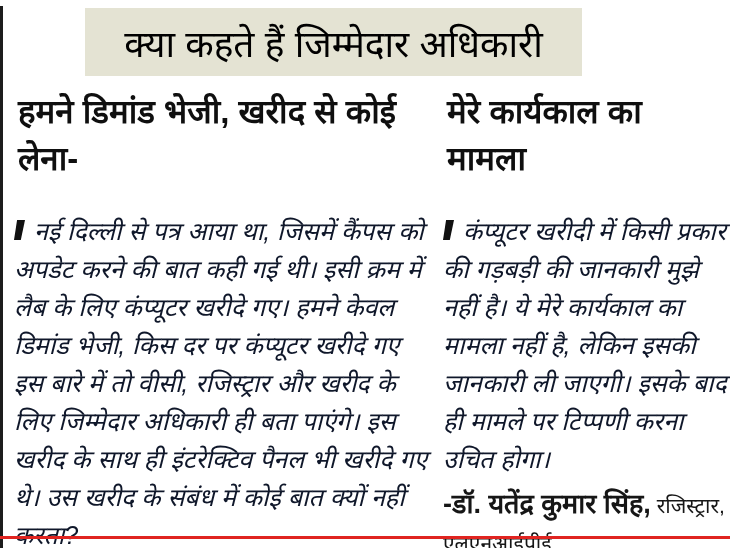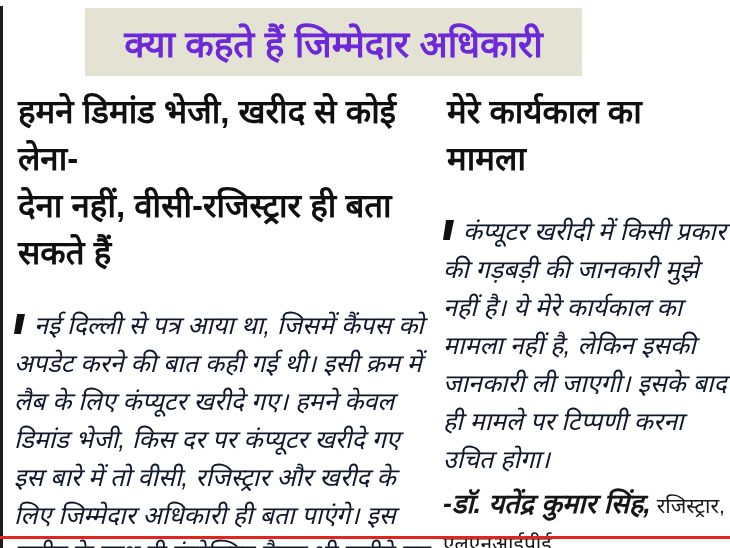--- a/index.html
+++ b/index.html
@@ -17,22 +17,22 @@
   .bottom-rule{
     position:absolute;left:0;top:536px;width:730px;height:3px;
     background:#e02420;
   }
   .banner{
     position:absolute;left:85px;top:8px;width:497px;height:68px;
     background:#e4e3d3;
     display:flex;align-items:center;justify-content:center;
   }
   .banner-title{
-    color:#6d28d9;
-    font-size:37px;font-weight:bold;
+    color:#000000;
+    font-size:37px;font-weight:normal;
     letter-spacing:0px;
     white-space:nowrap;
   }
   .col{position:absolute;}
   .col-left{left:14px;top:84px;width:416px;}
   .col-right{left:443px;top:84px;width:287px;}
   .headline{
     color:#0f0f0f;font-weight:bold;
     font-size:33px;line-height:47px;
     margin:4px;
@@ -52,39 +52,38 @@
     vertical-align:baseline;
   }
   .attribution{
     margin:8px 0 0 0;
     color:#161616;
     line-height:36px;
   }
   .attr-name{
     font-weight:bold;
     font-size:27px;
-    font-style:italic;
   }
   .attr-role{
     font-size:21px;
   }
 </style>
 </head>
 <body>
 
 <div class="clip">
 
   <div class="left-rule"></div>
 
   <div class="banner">
     <span class="banner-title">क्या कहते हैं जिम्मेदार अधिकारी</span>
   </div>
 
   <div class="col col-left">
-    <h2 class="headline"><span>हमने डिमांड भेजी, खरीद से कोई लेना-</span><br><span>देना नहीं, वीसी-रजिस्ट्रार ही बता सकते हैं</span></h2>
+    <h2 class="headline"><span>हमने डिमांड भेजी, खरीद से कोई लेना-</span><br></h2>
     <p class="body-text"><span class="quote-mark"></span><span>नई दिल्ली से पत्र आया था, जिसमें कैंपस को अपडेट करने की बात कही गई थी। इसी क्रम में लैब के लिए कंप्यूटर खरीदे गए। हमने केवल डिमांड भेजी, किस दर पर कंप्यूटर खरीदे गए इस बारे में तो वीसी, रजिस्ट्रार और खरीद के लिए जिम्मेदार अधिकारी ही बता पाएंगे। इस खरीद के साथ ही इंटरेक्टिव पैनल भी खरीदे गए थे। उस खरीद के संबंध में कोई बात क्यों नहीं करता?</span></p>
 
   </div>
 
   <div class="col col-right">
     <h2 class="headline"><span>मेरे कार्यकाल का मामला</span><br></h2>
     <p class="body-text"><span class="quote-mark"></span><span>कंप्यूटर खरीदी में किसी प्रकार की गड़बड़ी की जानकारी मुझे नहीं है। ये मेरे कार्यकाल का मामला नहीं है, लेकिन इसकी जानकारी ली जाएगी। इसके बाद ही मामले पर टिप्पणी करना उचित होगा।</span></p>
     <p class="attribution"><span class="attr-name">-डॉ. यतेंद्र कुमार सिंह,</span><span class="attr-role"> रजिस्ट्रार, एलएनआईपीई</span></p>
   </div>
 

